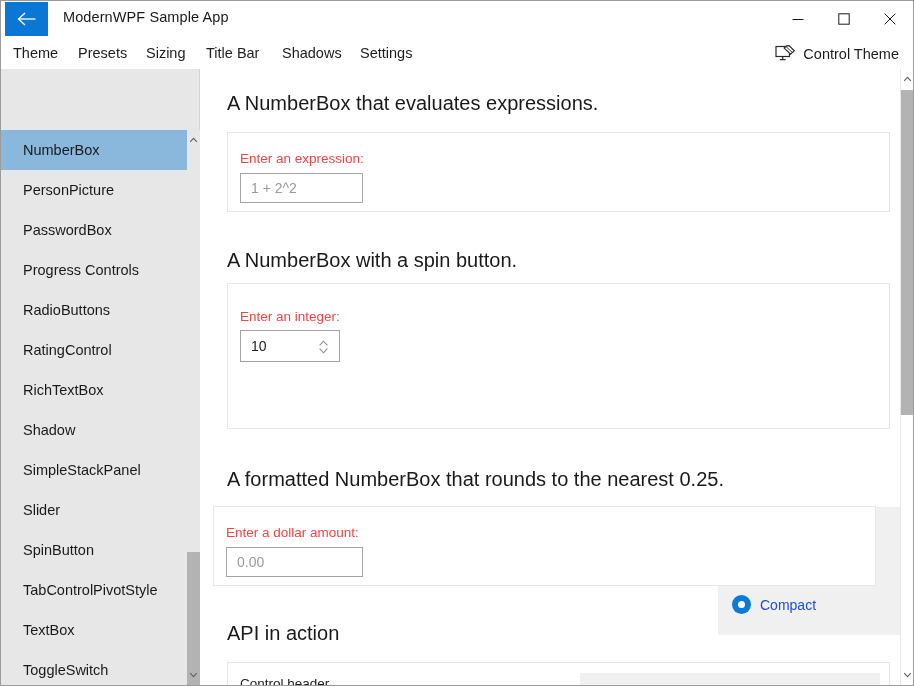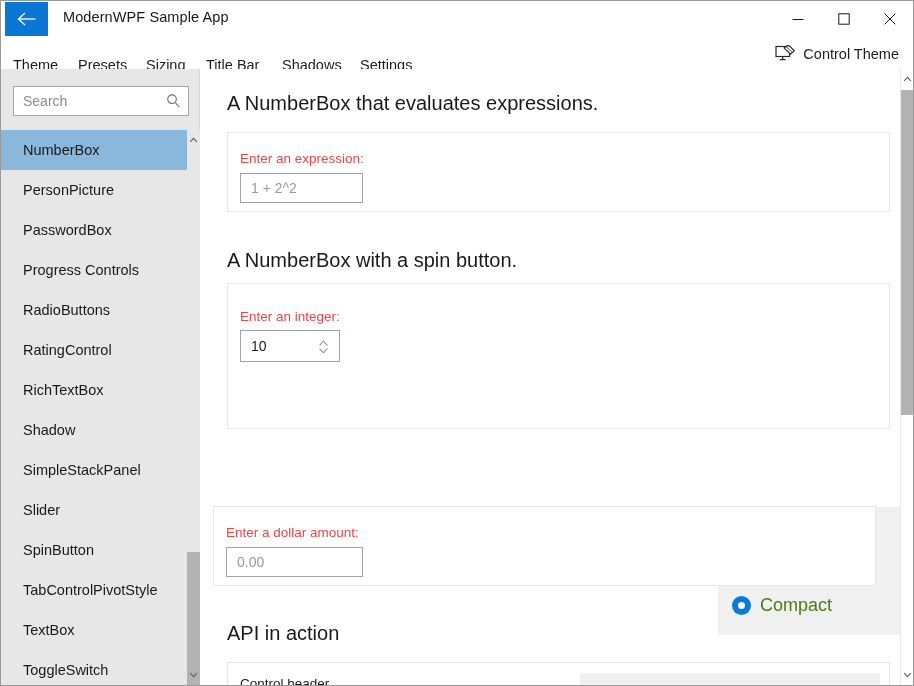--- a/index.html
+++ b/index.html
@@ -46,21 +46,21 @@
   #btn-max  { left: 820px; }
   #btn-close{ left: 866px; }
 
   
   #menubar {
     position: absolute; left: 0; top: 37px;
     width: 912px; height: 31px;
     background: #ffffff;
   }
   .menu-item {
-    position: absolute; top: 16px;
+    position: absolute; top: 4px;
     height: 23px; line-height: 23px;
     font-size: 14.5px; color: #1d1d1d;
     white-space: nowrap;
     cursor: pointer;
   }
   #toggle-theme {
     position: absolute; right: 14px; top: 3px;
     height: 25px;
     display: flex; align-items: center; gap: 8px;
     font-size: 14.5px; color: #1d1d1d;
@@ -201,21 +201,21 @@
     border: none;
     background: #0a7bd8;
   }
   .radio-dot.checked::after {
     content: "";
     position: absolute; left: 6px; top: 6px;
     width: 7px; height: 7px;
     border-radius: 50%;
     background: #ffffff;
   }
-  .radio-label { font-size: 18px; color: #4d7c0f; white-space: nowrap; }
+  .radio-label { font-size: 14px; color: #1d4ed8; white-space: nowrap; }
 
   
   #api-card {
     position: absolute; left: 26px; top: 593px;
     width: 663px; height: 40px;
     border: 1px solid #e6e6e6;
     background: #ffffff;
     overflow: hidden;
   }
   #api-card .ctrl-header {
@@ -296,27 +296,20 @@
         <path d="M17.6 7.3 L19.2 5.6 L14.0 0.6 L11.2 1.2" fill="#ffffff" stroke="#2a2a2a" stroke-width="1.2"></path>
       </svg>
       <span>Control Theme</span>
     </div>
   </div>
 
   <div id="body">
 
     <div id="sidebar">
 
-      <div id="search-wrap">
-        <input id="search-input" type="text" placeholder="Search" style="">
-        <svg id="search-icon" width="15" height="16" viewBox="0 0 15 16">
-          <circle cx="6" cy="6.2" r="4.3" fill="none" stroke="#6d6d6d" stroke-width="1.1"></circle>
-          <path d="M9.3 9.6 L13.3 14" stroke="#6d6d6d" stroke-width="1.1" fill="none"></path>
-        </svg>
-      </div>
 
       <div id="navlist">
         <div class="nav-item selected">NumberBox</div>
         <div class="nav-item">PersonPicture</div>
         <div class="nav-item">PasswordBox</div>
         <div class="nav-item">Progress Controls</div>
         <div class="nav-item">RadioButtons</div>
         <div class="nav-item">RatingControl</div>
         <div class="nav-item">RichTextBox</div>
         <div class="nav-item">Shadow</div>
@@ -370,20 +363,21 @@
             <span class="radio-dot"></span>
             <span class="radio-label">Inline</span>
           </div>
           <div class="radio-row" style="top:88px;">
             <span class="radio-dot checked"></span>
             <span class="radio-label">Compact</span>
           </div>
         </div>
       </div>
 
+      <div class="section-title" style="left:26px; top:399px;">A formatted NumberBox that rounds to the nearest 0.25.</div>
       <div class="card" style="left:12px; top:437px; width:663px; height:80px;">
         <div class="field-label" style="left:12px; top:18px;">Enter a dollar amount:</div>
         <div class="tbox" style="left:12px; top:40px; width:137px; height:30px;">
           <input type="text" placeholder="0.00" style="">
         </div>
       </div>
 
       <div class="section-title" style="left:26px; top:553px;">API in action</div>
       <div id="api-card">
         <div class="ctrl-header">Control header</div>

